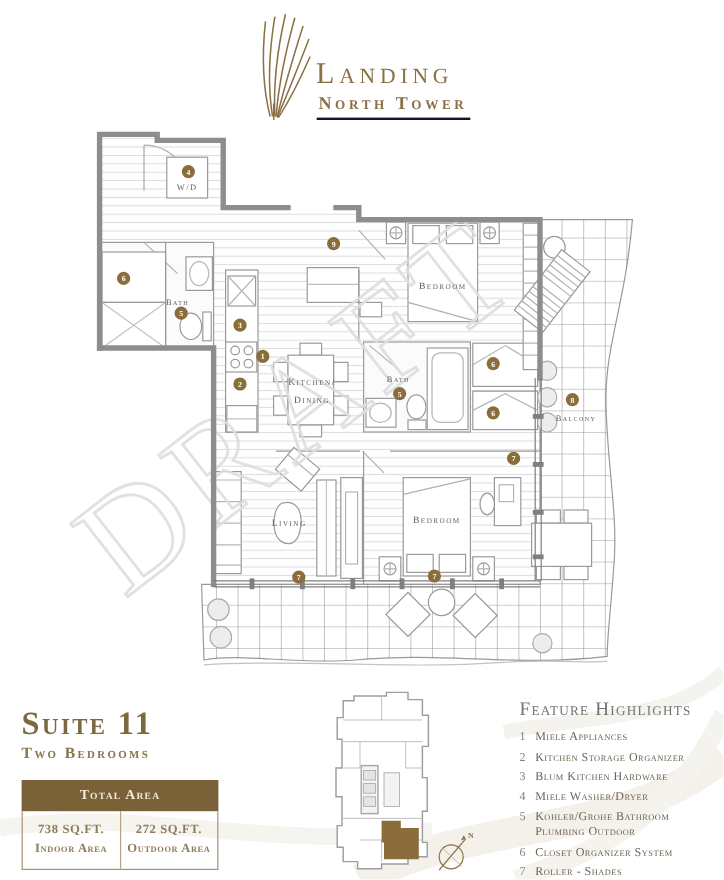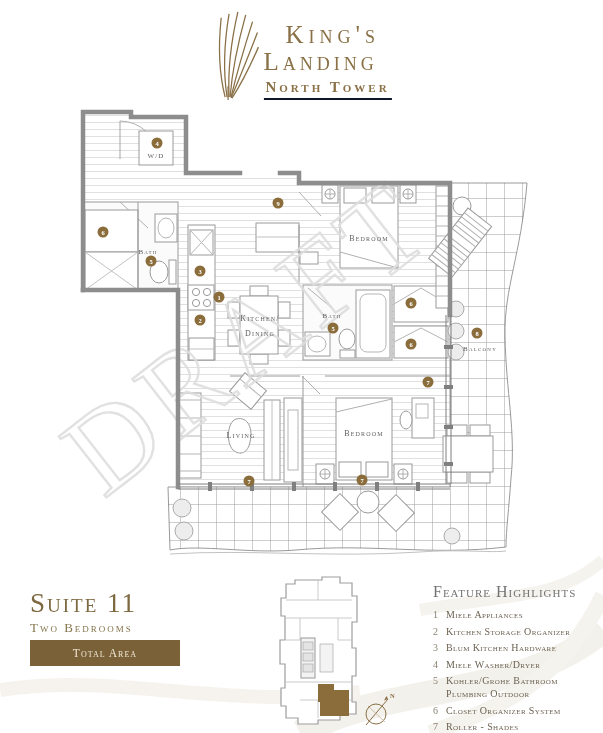--- a/index.html
+++ b/index.html
@@ -11,24 +11,24 @@
   .logo{position:absolute;top:6px;left:50%;transform:translateX(-50%);
         display:flex;align-items:flex-end;gap:4px;}
   .logo-leaf{width:48px;height:94px;}
   .logo-text{color:#8a7046;text-align:left;line-height:1;}
   .logo-line1{font-size:25px;letter-spacing:5px;font-variant:small-caps;margin-left:22px;}
   .logo-line2{font-size:25px;letter-spacing:4px;font-variant:small-caps;margin-top:2px;}
   .logo-line3{font-size:15px;font-weight:bold;letter-spacing:3px;font-variant:small-caps;
               border-bottom:2px solid #0f172a;padding:4px 2px 3px 2px;margin-top:2px;}
 
   
-  .suite{position:absolute;left:30px;top:590px;width:170px;color:#7d6940;}
+  .suite{position:absolute;left:18px;top:590px;width:170px;color:#7d6940;font-weight:bold;}
   .suite-title{font-size:27px;font-variant:small-caps;letter-spacing:2px;line-height:1;}
   .suite-sub{font-size:13px;font-variant:small-caps;letter-spacing:2px;margin-top:3px;color:#85754d;}
-  .area-table{margin-top:4px;width:150px;font-variant:small-caps;}
+  .area-table{margin-top:14px;width:164px;font-variant:small-caps;}
   .area-head{display:flex;background:#7a6138;color:#f2e9d8;font-size:11.5px;letter-spacing:1px;}
   .area-head div{flex:1;text-align:center;padding:7px 0;}
   .area-body{display:flex;border:1px solid #a6946f;border-top:none;color:#8d7c5a;font-size:10.5px;letter-spacing:.5px;}
   .area-cell{flex:1;text-align:center;padding:8px 2px;line-height:1.5;}
   .area-cell:first-child{border-right:1px solid #b4a582;}
 
   
   .features{position:absolute;left:433px;top:583px;width:165px;color:#6c6253;}
   .features-title{font-size:16px;font-variant:small-caps;letter-spacing:1px;color:#737373;margin-bottom:7px;}
   .feat-list{margin:0;padding:0;list-style:none;}
@@ -346,33 +346,42 @@
       <path d="M13,93 Q4,58 9,12"></path>
       <path d="M15,93 Q9,56 17,8"></path>
       <path d="M17,93 Q15,54 26,6"></path>
       <path d="M18,93 Q21,56 34,9"></path>
       <path d="M19,93 Q27,60 41,16"></path>
       <path d="M19,94 Q31,66 46,27"></path>
       <path d="M20,94 Q33,74 47,42"></path>
       <path d="M16,96 L16,82"></path>
     </svg>
     <div class="logo-text">
-      <div class="logo-line1">King's</div>
       <div class="logo-line2">Landing</div>
       <div class="logo-line3">North Tower</div>
     </div>
   </div>
 
   <div class="suite">
     <div class="suite-title">Suite 11</div>
     <div class="suite-sub">Two Bedrooms</div>
     <div class="area-table">
       <div class="area-head">
         <div>Total Area</div>
       </div>
+      <div class="area-body">
+        <div class="area-cell">
+          <div>738 SQ.FT.</div>
+          <div>Indoor Area</div>
+        </div>
+        <div class="area-cell">
+          <div>272 SQ.FT.</div>
+          <div>Outdoor Area</div>
+        </div>
+      </div>
     </div>
   </div>
 
   <div class="features">
     <div class="features-title">Feature Highlights</div>
     <ol class="feat-list">
       <li class="feat-item">
         <span class="feat-num">1</span>
         <span class="feat-text">Miele Appliances</span>
         </li>

